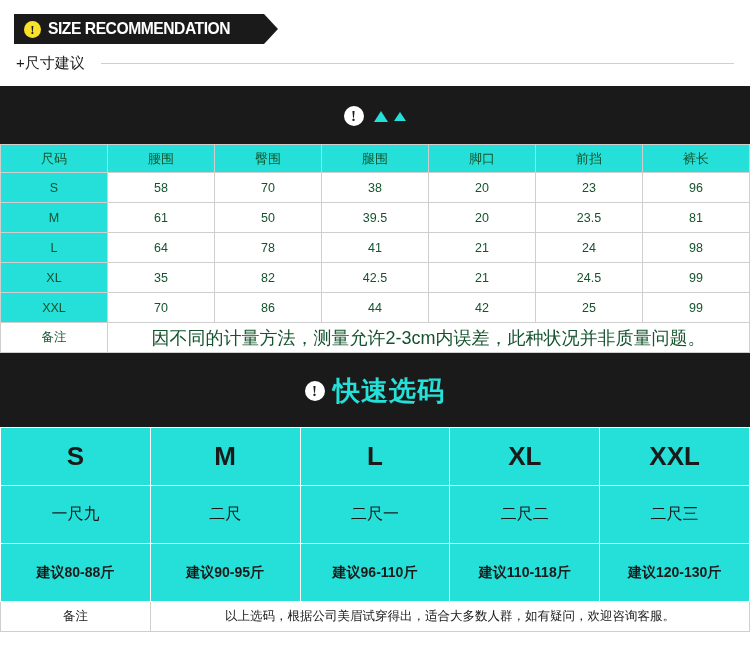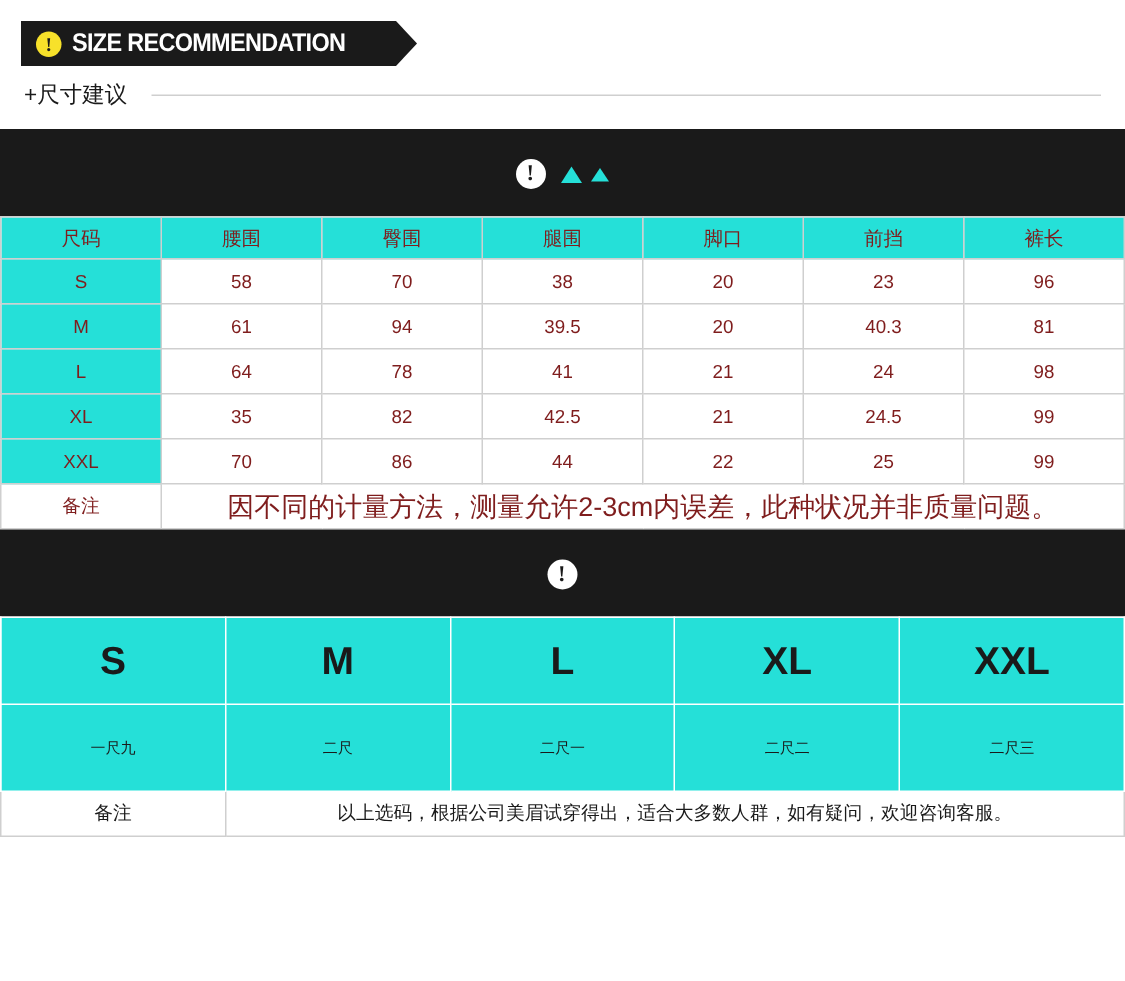--- a/index.html
+++ b/index.html
@@ -132,21 +132,21 @@
   
   table.size-table {
     border-collapse: collapse;
     width: 750px;
     table-layout: fixed;
   }
   table.size-table th, table.size-table td {
     border: 1px solid #cfcfcf;
     text-align: center;
     font-size: 12.5px;
-    color: #7f1d1d;
+    color: #14532d;
     height: 30px;
     background: #ffffff;
   }
   table.size-table thead th {
     background: #25e0d8;
     font-weight: normal;
     font-size: 13px;
     height: 28px;
   }
   table.size-table tbody td.size-col {
@@ -170,21 +170,21 @@
     text-align: center;
     color: #1a1a1a;
     background: #25e0d8;
   }
   table.quick-table tr.qsize td {
     font-size: 26px;
     font-weight: bold;
     height: 58px;
   }
   table.quick-table tr.qchi td {
-    font-size: 10px;
+    font-size: 16px;
     height: 58px;
   }
   table.quick-table tr.qrec td {
     font-size: 14px;
     font-weight: bold;
     height: 58px;
   }
   table.quick-table tr.qnote td {
     background: #ffffff;
     border: 1px solid #cfcfcf;
@@ -238,24 +238,24 @@
         <td>58</td>
         <td>70</td>
         <td>38</td>
         <td>20</td>
         <td>23</td>
         <td>96</td>
       </tr>
       <tr>
         <td class="size-col">M</td>
         <td>61</td>
-        <td>94</td>
+        <td>50</td>
         <td>39.5</td>
         <td>20</td>
-        <td>40.3</td>
+        <td>23.5</td>
         <td>81</td>
       </tr>
       <tr>
         <td class="size-col">L</td>
         <td>64</td>
         <td>78</td>
         <td>41</td>
         <td>21</td>
         <td>24</td>
         <td>98</td>
@@ -267,53 +267,61 @@
         <td>42.5</td>
         <td>21</td>
         <td>24.5</td>
         <td>99</td>
       </tr>
       <tr>
         <td class="size-col">XXL</td>
         <td>70</td>
         <td>86</td>
         <td>44</td>
-        <td>22</td>
+        <td>42</td>
         <td>25</td>
         <td>99</td>
       </tr>
       <tr class="note-row">
         <td class="note-label">备注</td>
         <td class="note-text" colspan="6">因不同的计量方法，测量允许2-3cm内误差，此种状况并非质量问题。</td>
       </tr>
     </tbody>
   </table>
 
   <div class="dark-block">
     <div class="section-title">
       <span class="excl-icon">!</span>
+      <span>快速选码</span>
     </div>
   </div>
 
   <table class="quick-table">
     <tbody>
       <tr class="qsize">
         <td>S</td>
         <td>M</td>
         <td>L</td>
         <td>XL</td>
         <td>XXL</td>
       </tr>
       <tr class="qchi">
         <td>一尺九</td>
         <td>二尺</td>
         <td>二尺一</td>
         <td>二尺二</td>
         <td>二尺三</td>
       </tr>
+      <tr class="qrec">
+        <td>建议80-88斤</td>
+        <td>建议90-95斤</td>
+        <td>建议96-110斤</td>
+        <td>建议110-118斤</td>
+        <td>建议120-130斤</td>
+      </tr>
       <tr class="qnote">
         <td>备注</td>
         <td colspan="4">以上选码，根据公司美眉试穿得出，适合大多数人群，如有疑问，欢迎咨询客服。</td>
       </tr>
     </tbody>
   </table>
 
   <div class="footer-space"></div>
 </div>
 

